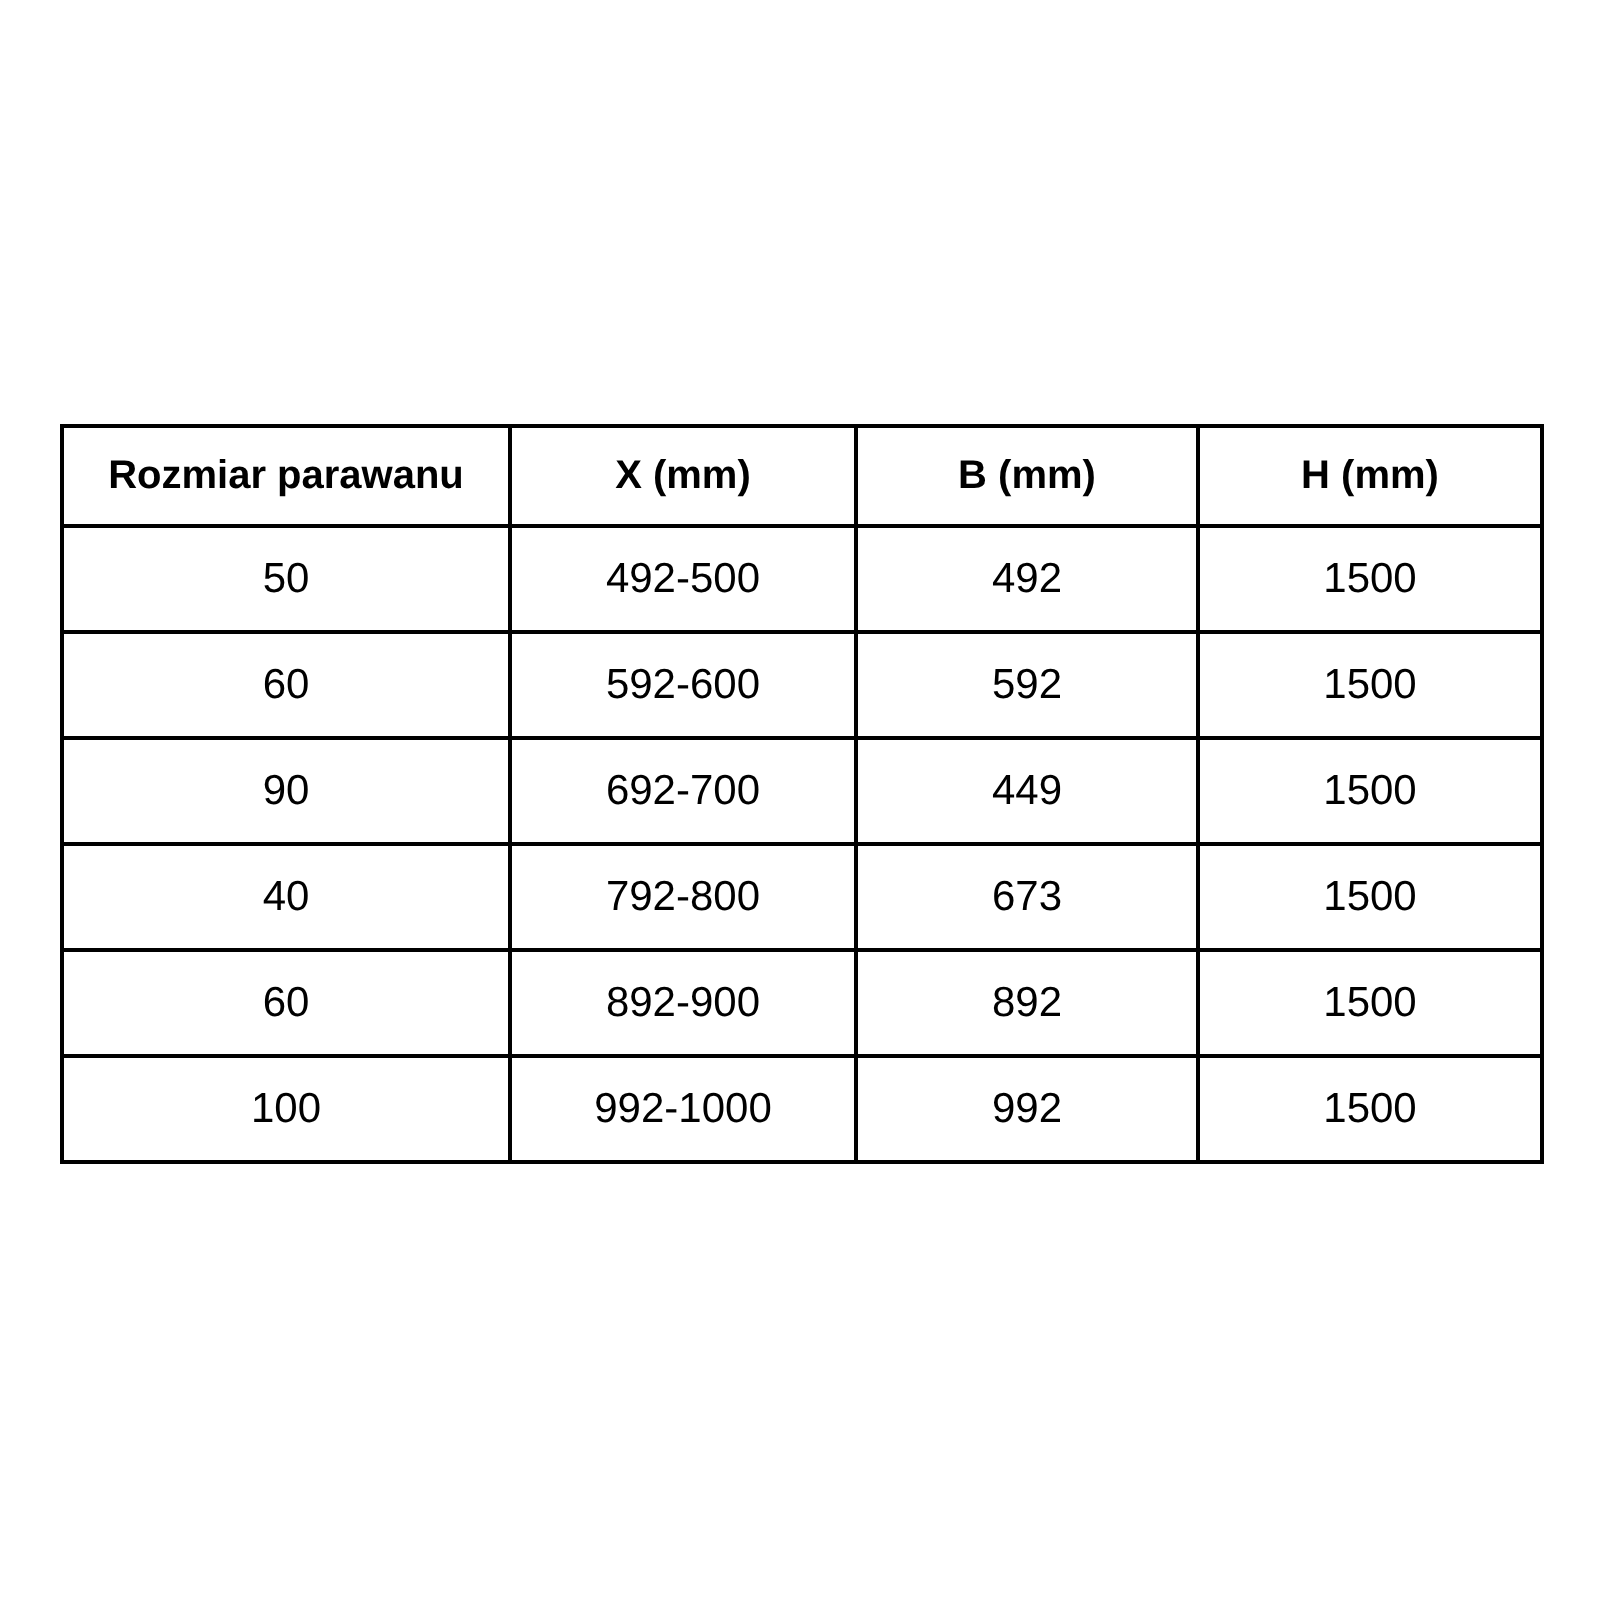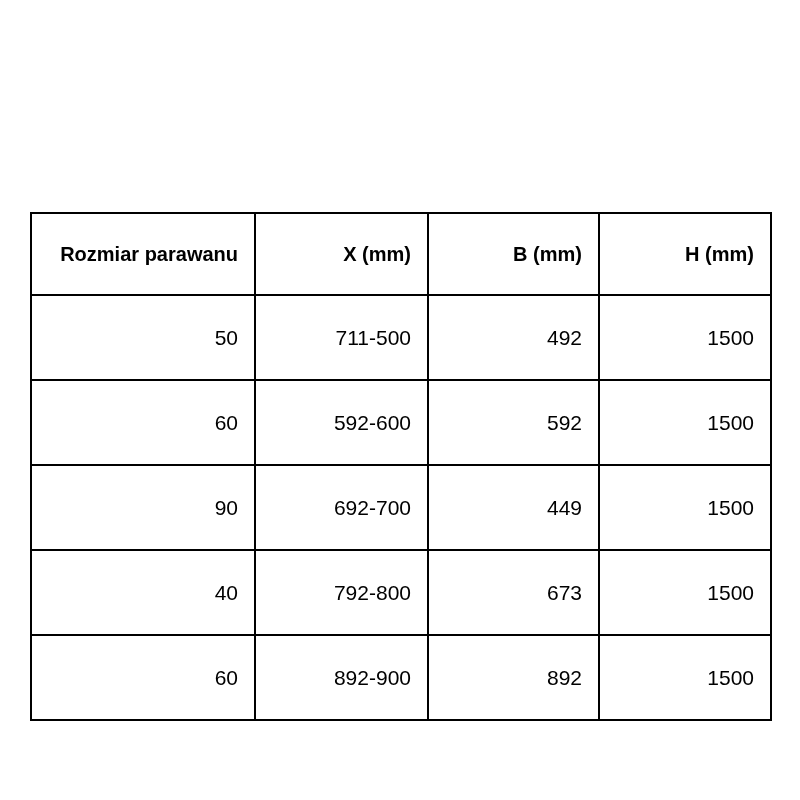--- a/index.html
+++ b/index.html
@@ -18,23 +18,23 @@
       position: absolute;
       left: 30px;
       top: 212px;
       border-collapse: collapse;
       table-layout: fixed;
       background: #ffffff;
     }
     .spec-table th,
     .spec-table td {
       border: 2px solid #000000;
-      text-align: right;
+      text-align: center;
       vertical-align: middle;
-      padding: 16px;
+      padding: 0;
       color: #000000;
       overflow: hidden;
       white-space: nowrap;
     }
     .spec-table th {
       height: 48px;
       font-size: 20px;
       font-weight: bold;
     }
     .spec-table td {
@@ -61,21 +61,21 @@
     <tr id="header-row">
         <th>Rozmiar parawanu</th>
         <th>X (mm)</th>
         <th>B (mm)</th>
         <th>H (mm)</th>
       </tr>
   </thead>
   <tbody id="table-body">
       <tr>
         <td>50</td>
-        <td>711-500</td>
+        <td>492-500</td>
         <td>492</td>
         <td>1500</td>
       </tr>
       <tr>
         <td>60</td>
         <td>592-600</td>
         <td>592</td>
         <td>1500</td>
       </tr>
       <tr>
@@ -89,14 +89,20 @@
         <td>792-800</td>
         <td>673</td>
         <td>1500</td>
       </tr>
       <tr>
         <td>60</td>
         <td>892-900</td>
         <td>892</td>
         <td>1500</td>
       </tr>
+      <tr>
+        <td>100</td>
+        <td>992-1000</td>
+        <td>992</td>
+        <td>1500</td>
+      </tr>
     </tbody>
 </table>
 
 </body></html>

